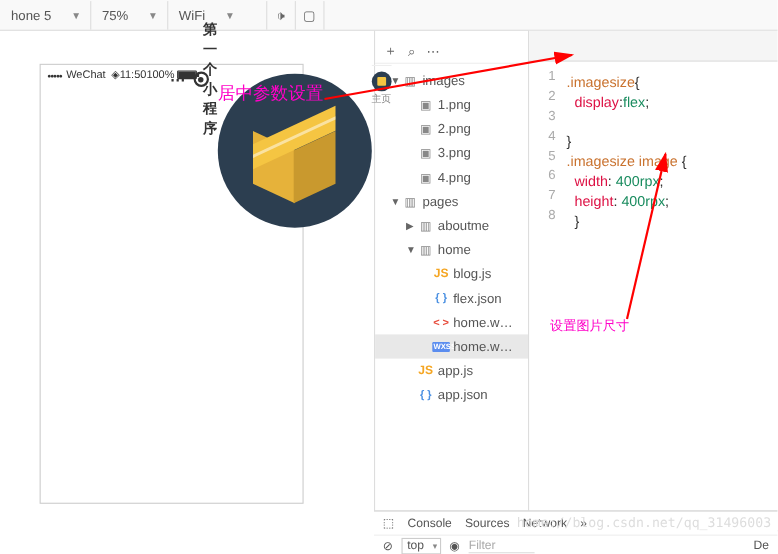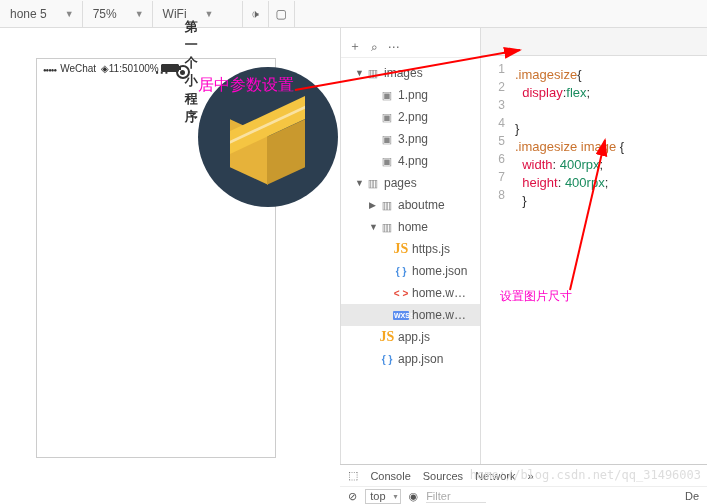--- a/index.html
+++ b/index.html
@@ -49,21 +49,21 @@
 .tree-pane { width: 140px; border-left: 1px solid #ddd; padding-top: 8px; }
 .tree-top { height: 22px; display: flex; align-items: center; gap: 10px; padding: 0 8px; color: #666; border-bottom: 1px solid #eee; }
 .tree { padding: 4px 0; font-size: 12px; color: #555; }
 .tr { height: 22px; display: flex; align-items: center; padding-left: 4px; white-space: nowrap; overflow: hidden; }
 .tr.sel { background: #e8e8e8; }
 .ind1 { padding-left: 14px; } .ind2 { padding-left: 28px; } .ind3 { padding-left: 42px; }
 .tw { width: 10px; font-size: 9px; color: #666; }
 .fic { width: 16px; text-align: center; margin-right: 3px; font-size: 11px; }
 .fic.folder { color: #888; }
 .fic.img { color: #888; }
-.fic.js { color: #f5a623; font-weight: bold; font-size: 14px; font-family: Liberation Serif, serif; }
+.fic.js { color: #f5a623; font-weight: bold; font-size: 11px; }
 .fic.json { color: #4a90e2; font-weight: bold; font-size: 10px; }
 .fic.wxml { color: #e74c3c; font-weight: bold; font-size: 10px; }
 .fic.wxss { color: #5b8def; font-weight: bold; font-size: 7px; background: #5b8def; color: #fff; padding: 1px 1px; border-radius: 1px; }
 
 .ed-pane { flex: 1; border-left: 1px solid #ddd; display: flex; flex-direction: column; }
 .tabs { height: 28px; display: flex; border-bottom: 1px solid #ddd; background: #f5f5f5; }
 .etab { padding: 0 10px; display: flex; align-items: center; gap: 6px; font-size: 12px; color: #666; border-right: 1px solid #ddd; }
 .etab.act { background: #fff; }
 .etab .x { color: #aaa; font-size: 11px; }
 .code { flex: 1; font-family: Consolas, monospace; font-size: 13px; padding: 4px 0; }
@@ -123,20 +123,24 @@
       <div class="content">
         <div class="circle">
           <div class="box">
             <div class="left"></div>
               <div class="right"></div>
               <div class="top"></div>
           </div>
         </div>
       </div>
       <div class="tabbar">
+        <div class="tab">
+          <div class="ic2"></div>
+          <span>主页</span>
+        </div>
       </div>
     </div>
   </div>
 
   <div class="tree-pane">
     <div class="tree-top">
       <span>＋</span>
       <span style="font-size:12px">⌕</span>
       <span>⋯</span>
     </div>
@@ -177,26 +181,26 @@
           <span>aboutme</span>
         </div>
         <div class="tr ind2">
           <span class="tw">▼</span>
           <span class="fic folder">▥</span>
           <span>home</span>
         </div>
         <div class="tr ind3">
           <span class="tw"></span>
           <span class="fic js">JS</span>
-          <span>https.js</span>
+          <span>blog.js</span>
         </div>
         <div class="tr ind3">
           <span class="tw"></span>
           <span class="fic json">{ }</span>
-          <span>home.json</span>
+          <span>flex.json</span>
         </div>
         <div class="tr ind3">
           <span class="tw"></span>
           <span class="fic wxml">&lt; &gt;</span>
           <span>home.w…</span>
         </div>
         <div class="tr ind3 sel">
           <span class="tw"></span>
           <span class="fic wxss">WXSS</span>
           <span>home.w…</span>

